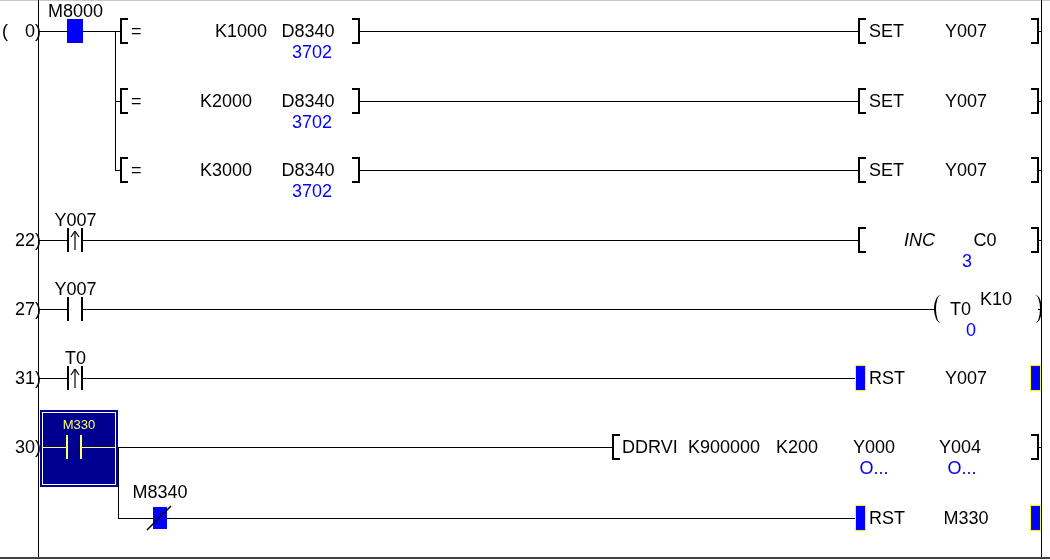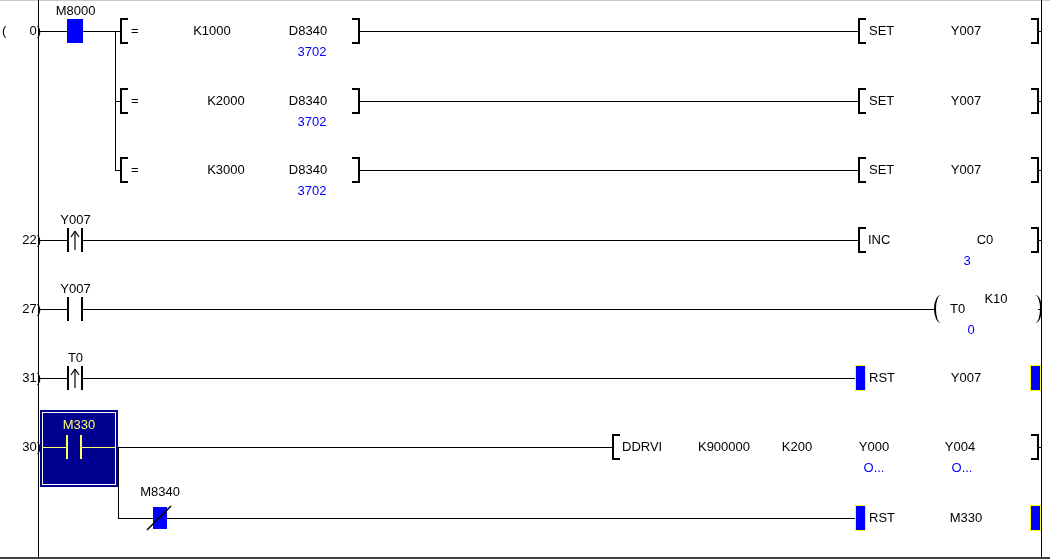--- a/index.html
+++ b/index.html
@@ -7,21 +7,21 @@
     --selection-bg:#000090; --selection-text:#ffff66; --highlight-border:#ffff00;
   }
   html,body{margin:0;padding:0;background:#ffffff;}
   .canvas{position:relative;width:1050px;height:560px;background:#fff;overflow:hidden;
           font-family:"Liberation Sans","DejaVu Sans",sans-serif;}
   .wire-h{position:absolute;height:1px;background:var(--wire);}
   .wire-v{position:absolute;width:1px;background:var(--wire);}
   .bar{position:absolute;width:2px;height:24px;background:var(--wire);}
   .ybar{position:absolute;width:2px;height:24px;background:var(--selection-text);}
   .yline{position:absolute;height:1px;background:var(--selection-text);}
-  .lbl{position:absolute;font-size:13px;line-height:16px;color:#000;white-space:nowrap;}
+  .lbl{position:absolute;font-size:18px;line-height:16px;color:#000;white-space:nowrap;}
   .ctr{text-align:center;}
   .mon{color:var(--monitor-text);}
   .br-l,.br-r{position:absolute;width:8px;height:26px;box-sizing:border-box;background:transparent;}
   .br-l{border-left:2px solid var(--wire);border-top:2px solid var(--wire);border-bottom:2px solid var(--wire);}
   .br-r{border-right:2px solid var(--wire);border-top:2px solid var(--wire);border-bottom:2px solid var(--wire);}
   .hlbox{position:absolute;width:11px;height:26px;background:var(--energized-fill);
          border:1px solid var(--highlight-border);box-sizing:border-box;}
   .efill{position:absolute;background:var(--energized-fill);}
   .coil-l{position:absolute;width:12px;height:28px;border-left:2px solid var(--wire);border-radius:50%;}
   .coil-r{position:absolute;width:12px;height:28px;border-right:2px solid var(--wire);border-radius:50%;}
@@ -47,21 +47,21 @@
 
     <div class="lbl ctr" style="left:35px;width:81px;top:3px;">M8000</div>
     <div class="wire-h" style="left:39px;top:31px;width:28px;"></div>
     <div class="efill" style="left:67px;top:19px;width:16px;height:24px;"></div>
     <div class="wire-h" style="left:83px;top:31px;width:37px;"></div>
     <div class="wire-v" style="left:115px;top:31px;height:140px;"></div>
 
     <div>
       <div class="br-l" style="left:120px;top:18px;"></div>
       <span class="lbl" style="left:131px;top:23px;">=</span>
-      <div class="lbl ctr" style="left:167px;width:90px;top:23px;">K1000</div>
+      <div class="lbl ctr" style="left:196px;width:90px;top:23px;">K1000</div>
       <div class="lbl ctr" style="left:263px;width:90px;top:23px;">D8340</div>
       <div class="lbl ctr mon" style="left:267px;width:90px;top:44px;">3702</div>
       <div class="br-r" style="left:352px;top:18px;"></div>
       <div class="wire-h" style="left:360px;top:31px;width:498px;"></div>
       <div class="br-l" style="left:858px;top:18px;"></div>
       <span class="lbl" style="left:869px;top:23px;">SET</span>
       <div class="lbl ctr" style="left:921px;width:90px;top:23px;">Y007</div>
       <div class="br-r" style="left:1031px;top:18px;"></div>
       <div class="wire-h" style="left:1038px;top:31px;width:3px;"></div>
     </div>
@@ -106,21 +106,21 @@
     <div class="wire-h" style="left:39px;top:240px;width:28px;"></div>
     <div class="bar" style="left:67px;top:228px;"></div>
     <svg class="arrow-svg" style="left:69px;top:228px;" width="12" height="24" viewBox="0 0 12 24">
       <line x1="6" y1="22" x2="6" y2="4" stroke="#000" stroke-width="1.2"></line>
       <line x1="6" y1="3" x2="2" y2="9" stroke="#000" stroke-width="1.2"></line>
       <line x1="6" y1="3" x2="10" y2="9" stroke="#000" stroke-width="1.2"></line>
     </svg>
     <div class="bar" style="left:81px;top:228px;"></div>
     <div class="wire-h" style="left:83px;top:240px;width:775px;"></div>
     <div class="br-l" style="left:858px;top:227px;"></div>
-    <span class="lbl" style="left:868px;top:232px;">INC</span>
+    <span class="lbl" style="left:904px;top:232px;font-style:italic;">INC</span>
     <div class="lbl ctr" style="left:940px;width:90px;top:232px;">C0</div>
     <div class="lbl ctr mon" style="left:922px;width:90px;top:253px;">3</div>
     <div class="br-r" style="left:1031px;top:227px;"></div>
     <div class="wire-h" style="left:1038px;top:240px;width:3px;"></div>
   </div>
 
   <div>
 
     <div class="lbl" style="left:0;width:41px;top:301px;text-align:right;">27)</div>
     <div class="lbl ctr" style="left:35px;width:81px;top:281px;">Y007</div>

